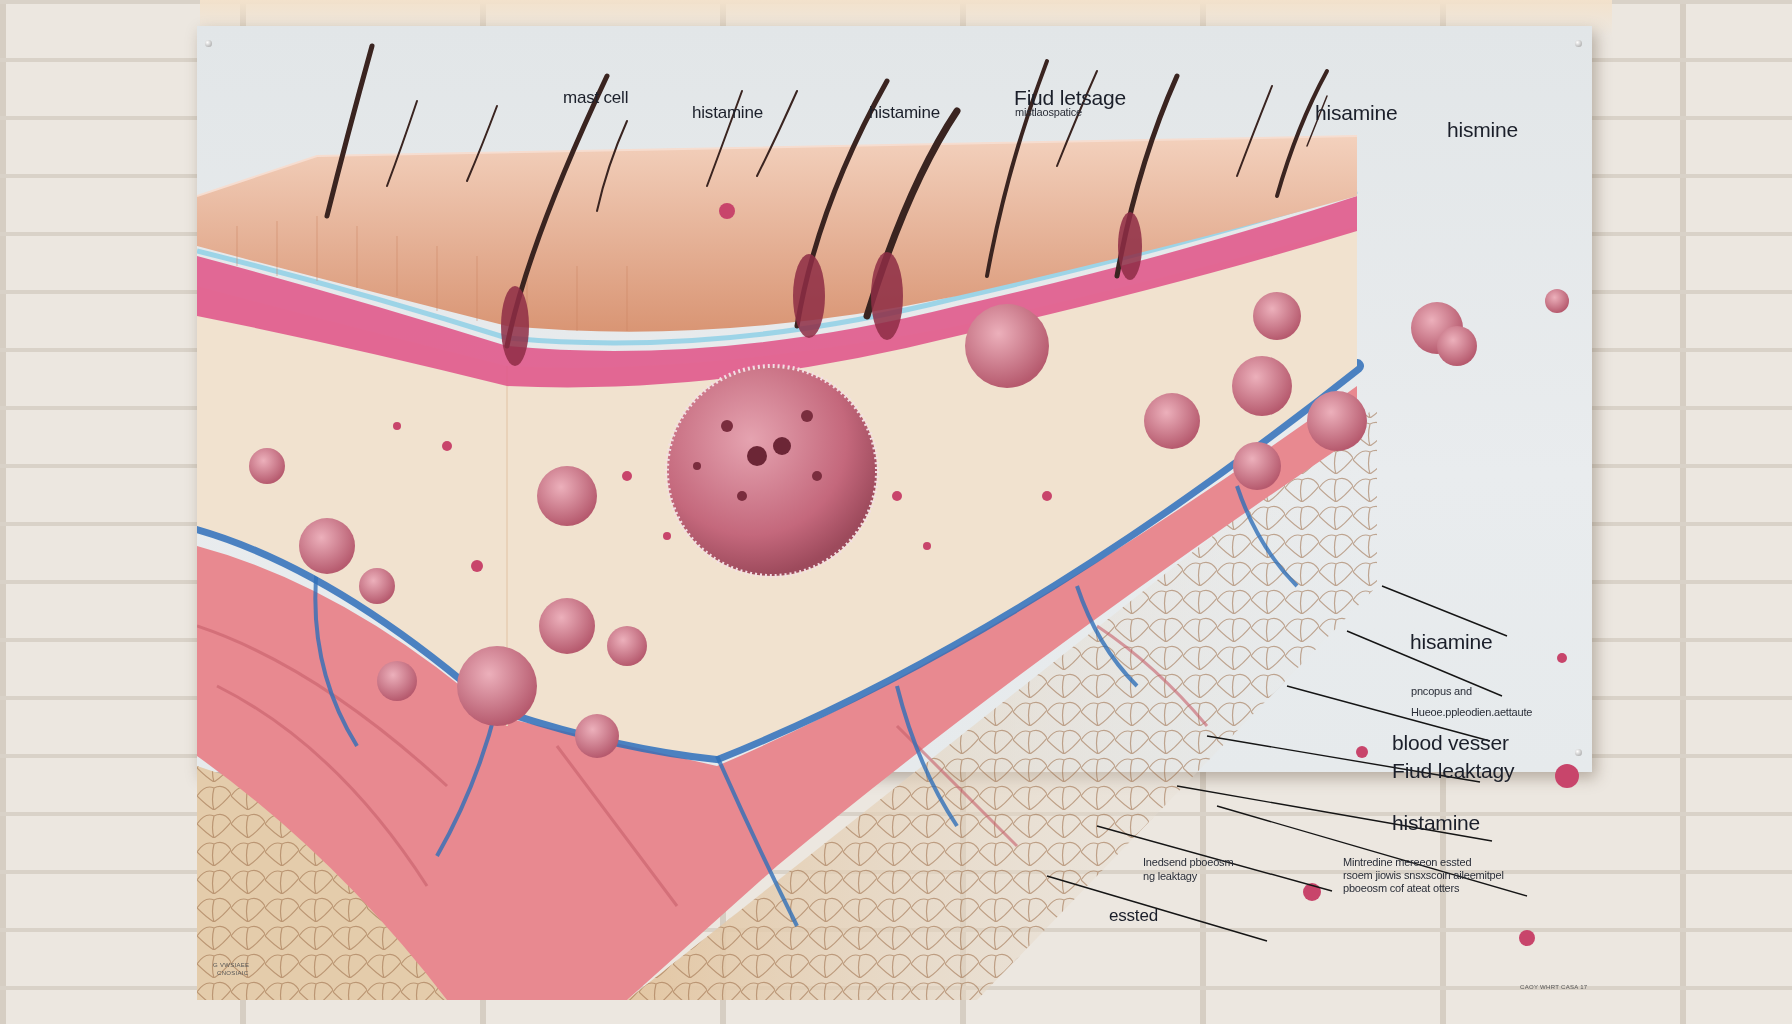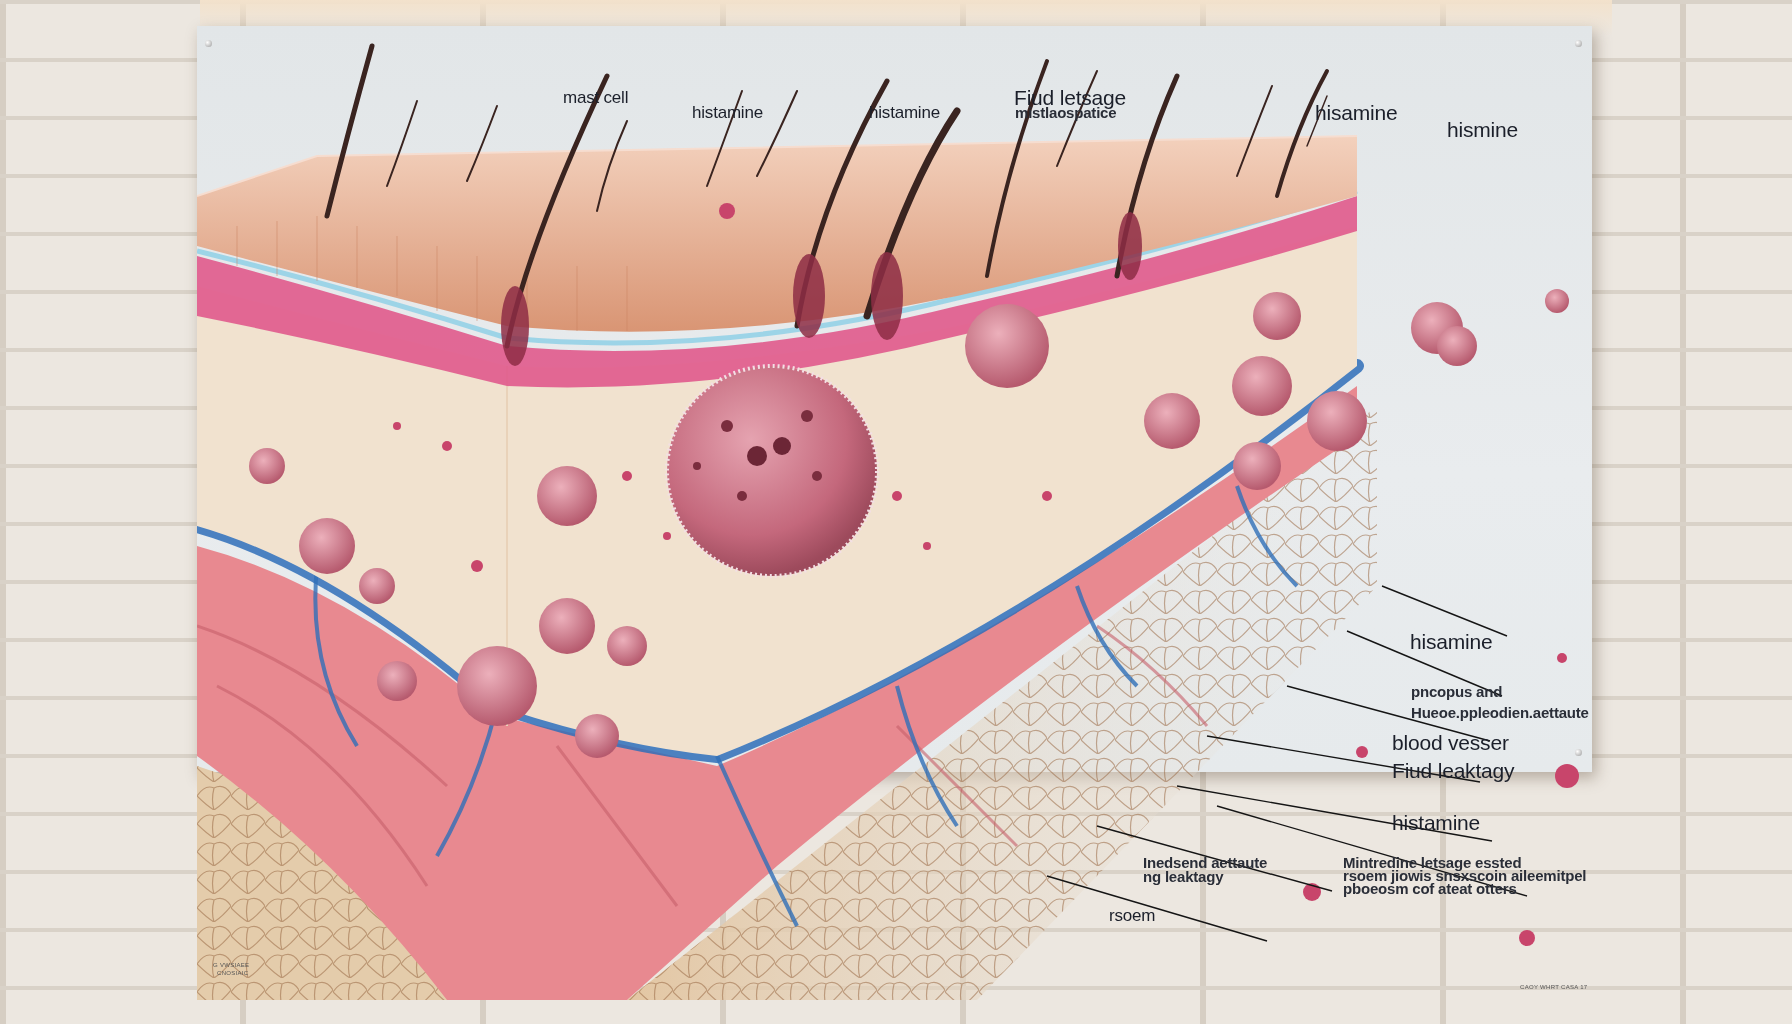--- a/index.html
+++ b/index.html
@@ -16,21 +16,21 @@
     background:linear-gradient(#f3e2cc,rgba(243,226,204,0));}
   
   .poster{position:absolute;left:197px;top:26px;width:1395px;height:746px;
     background:linear-gradient(180deg,#e2e6e8 0%,#e9ecee 60%,#e6eaec 100%);
     box-shadow:4px 6px 14px rgba(80,60,40,.35);}
   .screw{position:absolute;width:7px;height:7px;border-radius:50%;
     background:radial-gradient(circle at 35% 35%,#fff,#9a9a9a);}
   .illus{position:absolute;left:0;top:0;width:1395px;height:974px;}
   .lbl{position:absolute;color:#1b1f2a;white-space:nowrap;letter-spacing:-.2px;}
   .lbl.top{font-size:17px;}
-  .lbl.sm{font-size:15px;line-height:13px;color:#2a2e38;font-weight:bold;}
+  .lbl.sm{font-size:11px;line-height:13px;color:#2a2e38;}
   .lbl.md{font-size:21px;}
   .lbl.tiny{font-size:6px;color:#555;letter-spacing:.3px;}
 </style>
 </head>
 <body>
 
 <div class="wall"></div>
 <div class="wall-glow"></div>
 
 <div class="poster">
@@ -178,23 +178,23 @@
   <span class="lbl sm" style="left:818px;top:80px">mistlaospatice</span>
   <span class="lbl md" style="left:1118px;top:75px">hisamine</span>
   <span class="lbl md" style="left:1250px;top:92px">hismine</span>
 
   <span class="lbl md" style="left:1213px;top:604px">hisamine</span>
   <span class="lbl sm" style="left:1214px;top:680px">Hueoe.ppleodien.aettaute</span>
   <span class="lbl sm" style="left:1214px;top:659px">pncopus and</span>
   <span class="lbl md" style="left:1195px;top:705px">blood vesser</span>
   <span class="lbl md" style="left:1195px;top:733px">Fiud leaktagy</span>
   <span class="lbl md" style="left:1195px;top:785px">histamine</span>
-  <span class="lbl sm" style="left:946px;top:830px">Inedsend aettaute</span>
+  <span class="lbl sm" style="left:946px;top:830px">Inedsend pboeosm</span>
   <span class="lbl sm" style="left:946px;top:844px">ng leaktagy</span>
-  <span class="lbl sm" style="left:1146px;top:830px">Mintredine letsage essted</span>
+  <span class="lbl sm" style="left:1146px;top:830px">Mintredine mereeon essted</span>
   <span class="lbl sm" style="left:1146px;top:843px">rsoem jiowis snsxscoin aileemitpel</span>
   <span class="lbl sm" style="left:1146px;top:856px">pboeosm cof ateat otters</span>
-  <span class="lbl md" style="left:912px;top:880px;font-size:17px">rsoem</span>
+  <span class="lbl md" style="left:912px;top:880px;font-size:17px">essted</span>
 
   <span class="lbl tiny" style="left:16px;top:936px">G VWSIAEE</span>
   <span class="lbl tiny" style="left:20px;top:944px">CNOSIAIC</span>
   <span class="lbl tiny" style="left:1323px;top:958px">CAOY WHRT CASA 17</span>
 </div>
 
 </body></html>

